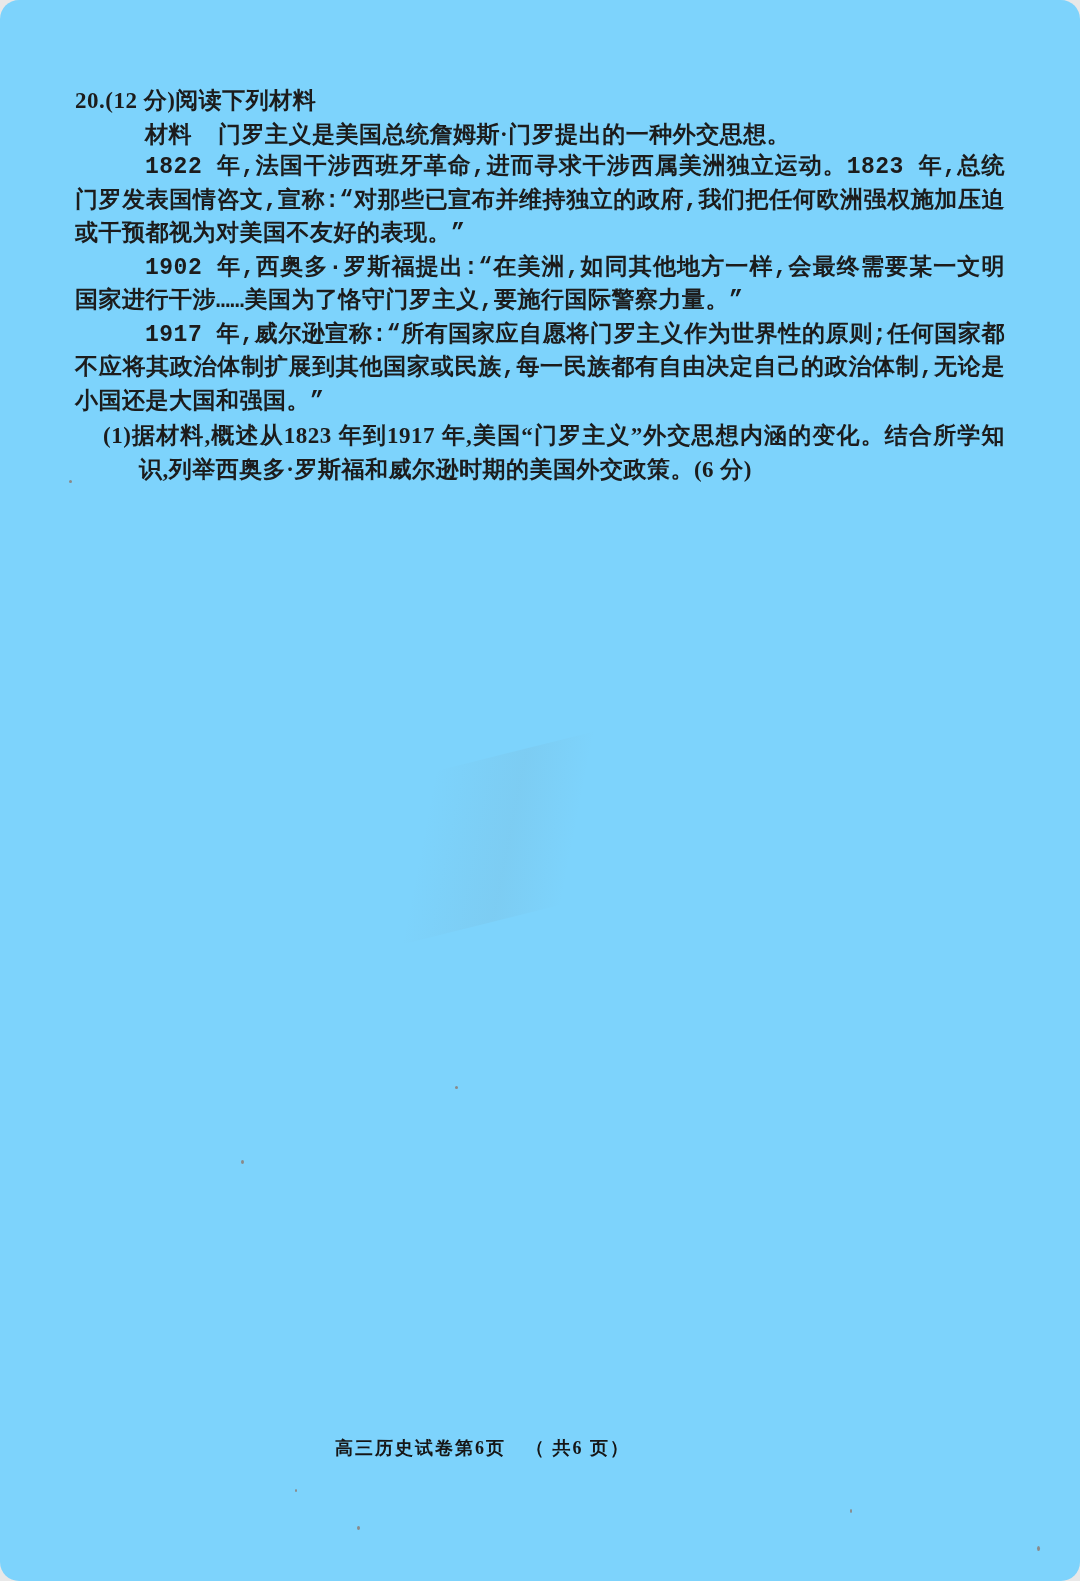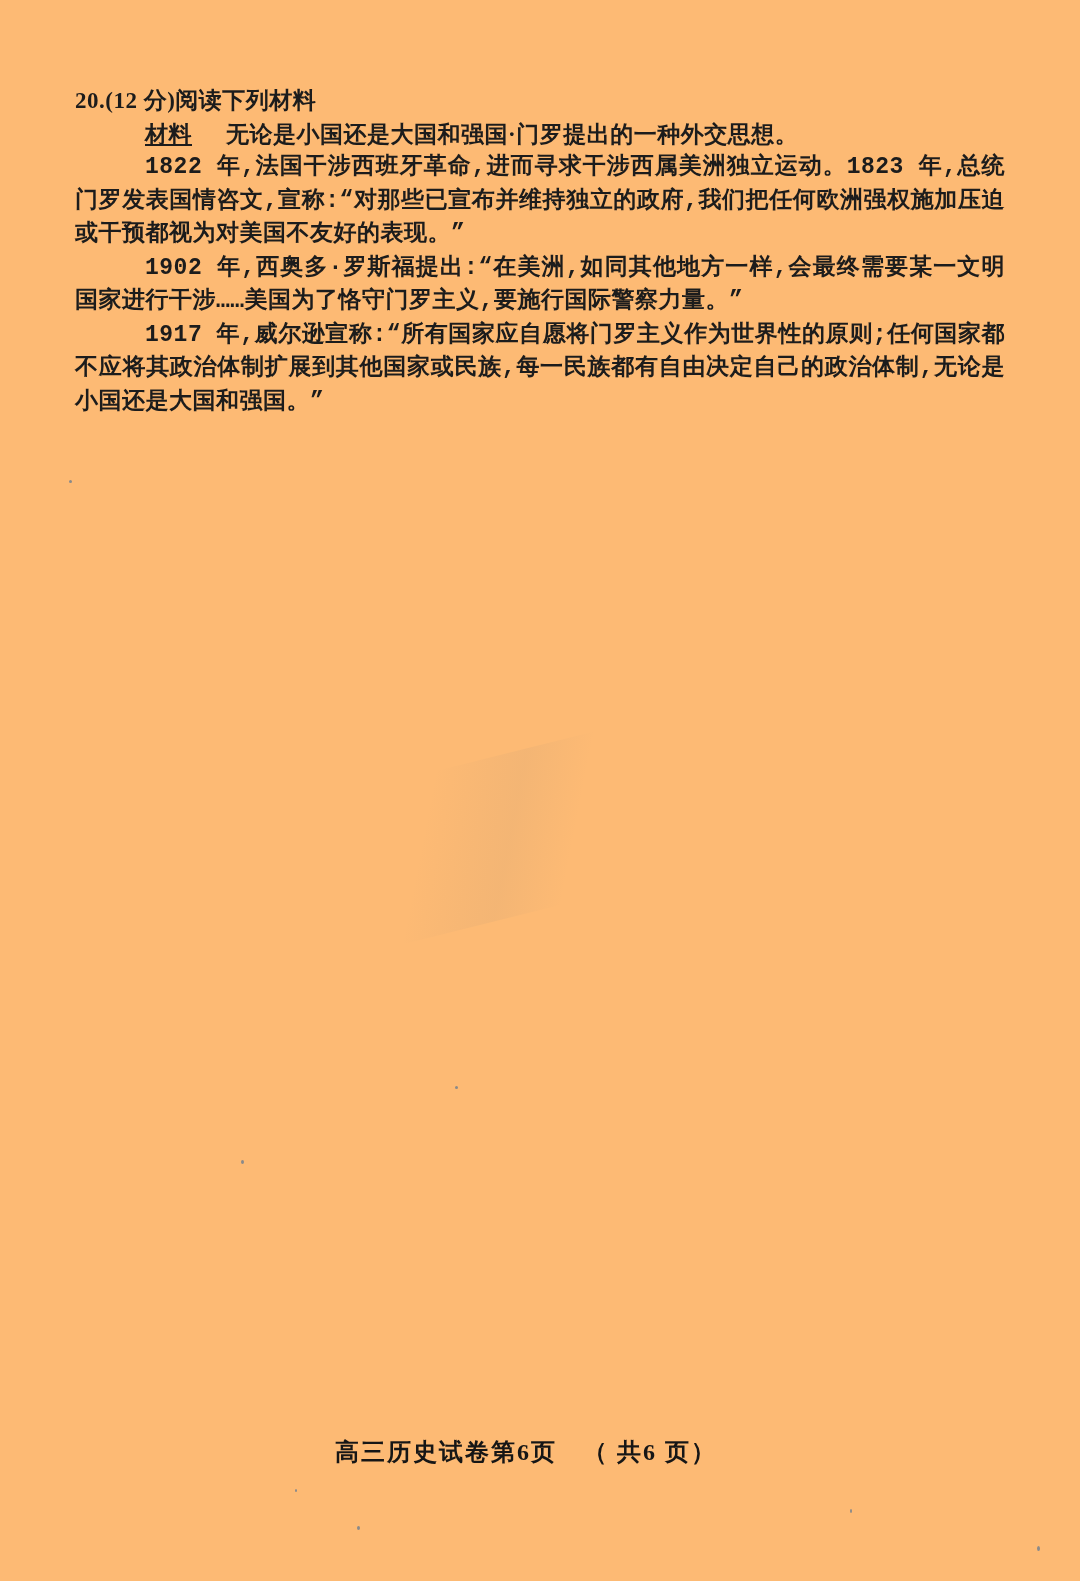--- a/index.html
+++ b/index.html
@@ -5,24 +5,25 @@
   html, body {
     margin: 0;
     padding: 0;
     background: #e8e8e8;
   }
   .page {
     position: relative;
     width: 1080px;
     height: 1581px;
     margin: 0 auto;
-    background: #fdba74;
+    background: #7dd3fc;
     overflow: hidden;
     font-family: "Liberation Serif", "DejaVu Serif", serif;
     color: #1c1c1c;
+    border-radius: 19px;
   }
   .content {
     position: absolute;
     left: 75px;
     top: 84px;
     width: 930px;
   }
   .content p {
     margin: 0;
     font-size: 23px;
@@ -30,42 +31,41 @@
     font-weight: bold;
     letter-spacing: 0.5px;
   }
   .q-head {
     text-indent: 0;
   }
   .material-line {
     text-indent: 70px;
   }
   .mat-label {
-    margin-right: 34px;
-    text-decoration: underline;
+    margin-right: 26px;
   }
   .para {
     text-indent: 70px;
     text-align: justify;
     font-family: Liberation Mono, monospace;
   }
   .attribution {
     text-align: right;
     padding-right: 58px;
   }
   .question {
     padding-left: 64px;
     text-indent: -36px;
     text-align: justify;
   }
   .footer {
     position: absolute;
     left: 335px;
     top: 1436px;
-    font-size: 24px;
+    font-size: 18px;
     font-weight: bold;
     letter-spacing: 2px;
     color: #161616;
     font-family: "Liberation Serif", "DejaVu Serif", serif;
   }
   
   .smudge {
     position: absolute;
     left: 320px;
     top: 760px;
@@ -88,30 +88,31 @@
 </style>
 </head>
 <body>
 
 <div class="page">
 
   <div class="content">
 
     <p class="q-head">20.(12 分)阅读下列材料</p>
 
-    <p class="material-line"><span class="mat-label">材料</span><span>无论是小国还是大国和强国·门罗提出的一种外交思想。</span></p>
+    <p class="material-line"><span class="mat-label">材料</span><span>门罗主义是美国总统詹姆斯·门罗提出的一种外交思想。</span></p>
 
     <p class="para">1822 年,法国干涉西班牙革命,进而寻求干涉西属美洲独立运动。1823 年,总统门罗发表国情咨文,宣称:“对那些已宣布并维持独立的政府,我们把任何欧洲强权施加压迫或干预都视为对美国不友好的表现。”</p>
 
     <p class="para">1902 年,西奥多·罗斯福提出:“在美洲,如同其他地方一样,会最终需要某一文明国家进行干涉……美国为了恪守门罗主义,要施行国际警察力量。”</p>
 
     <p class="para">1917 年,威尔逊宣称:“所有国家应自愿将门罗主义作为世界性的原则;任何国家都不应将其政治体制扩展到其他国家或民族,每一民族都有自由决定自己的政治体制,无论是小国还是大国和强国。”</p>
 
 
 
+    <p class="question">(1)据材料,概述从1823 年到1917 年,美国“门罗主义”外交思想内涵的变化。结合所学知识,列举西奥多·罗斯福和威尔逊时期的美国外交政策。(6 分)</p>
 
 
   </div>
 
   <div class="smudge"></div>
 
   <div class="speck" style="left:69px;  top:480px;  width:3px; height:3px;"></div>
   <div class="speck" style="left:455px; top:1086px; width:3px; height:3px;"></div>
   <div class="speck" style="left:241px; top:1160px; width:3px; height:4px;"></div>
   <div class="speck" style="left:295px; top:1489px; width:2px; height:3px;"></div>

